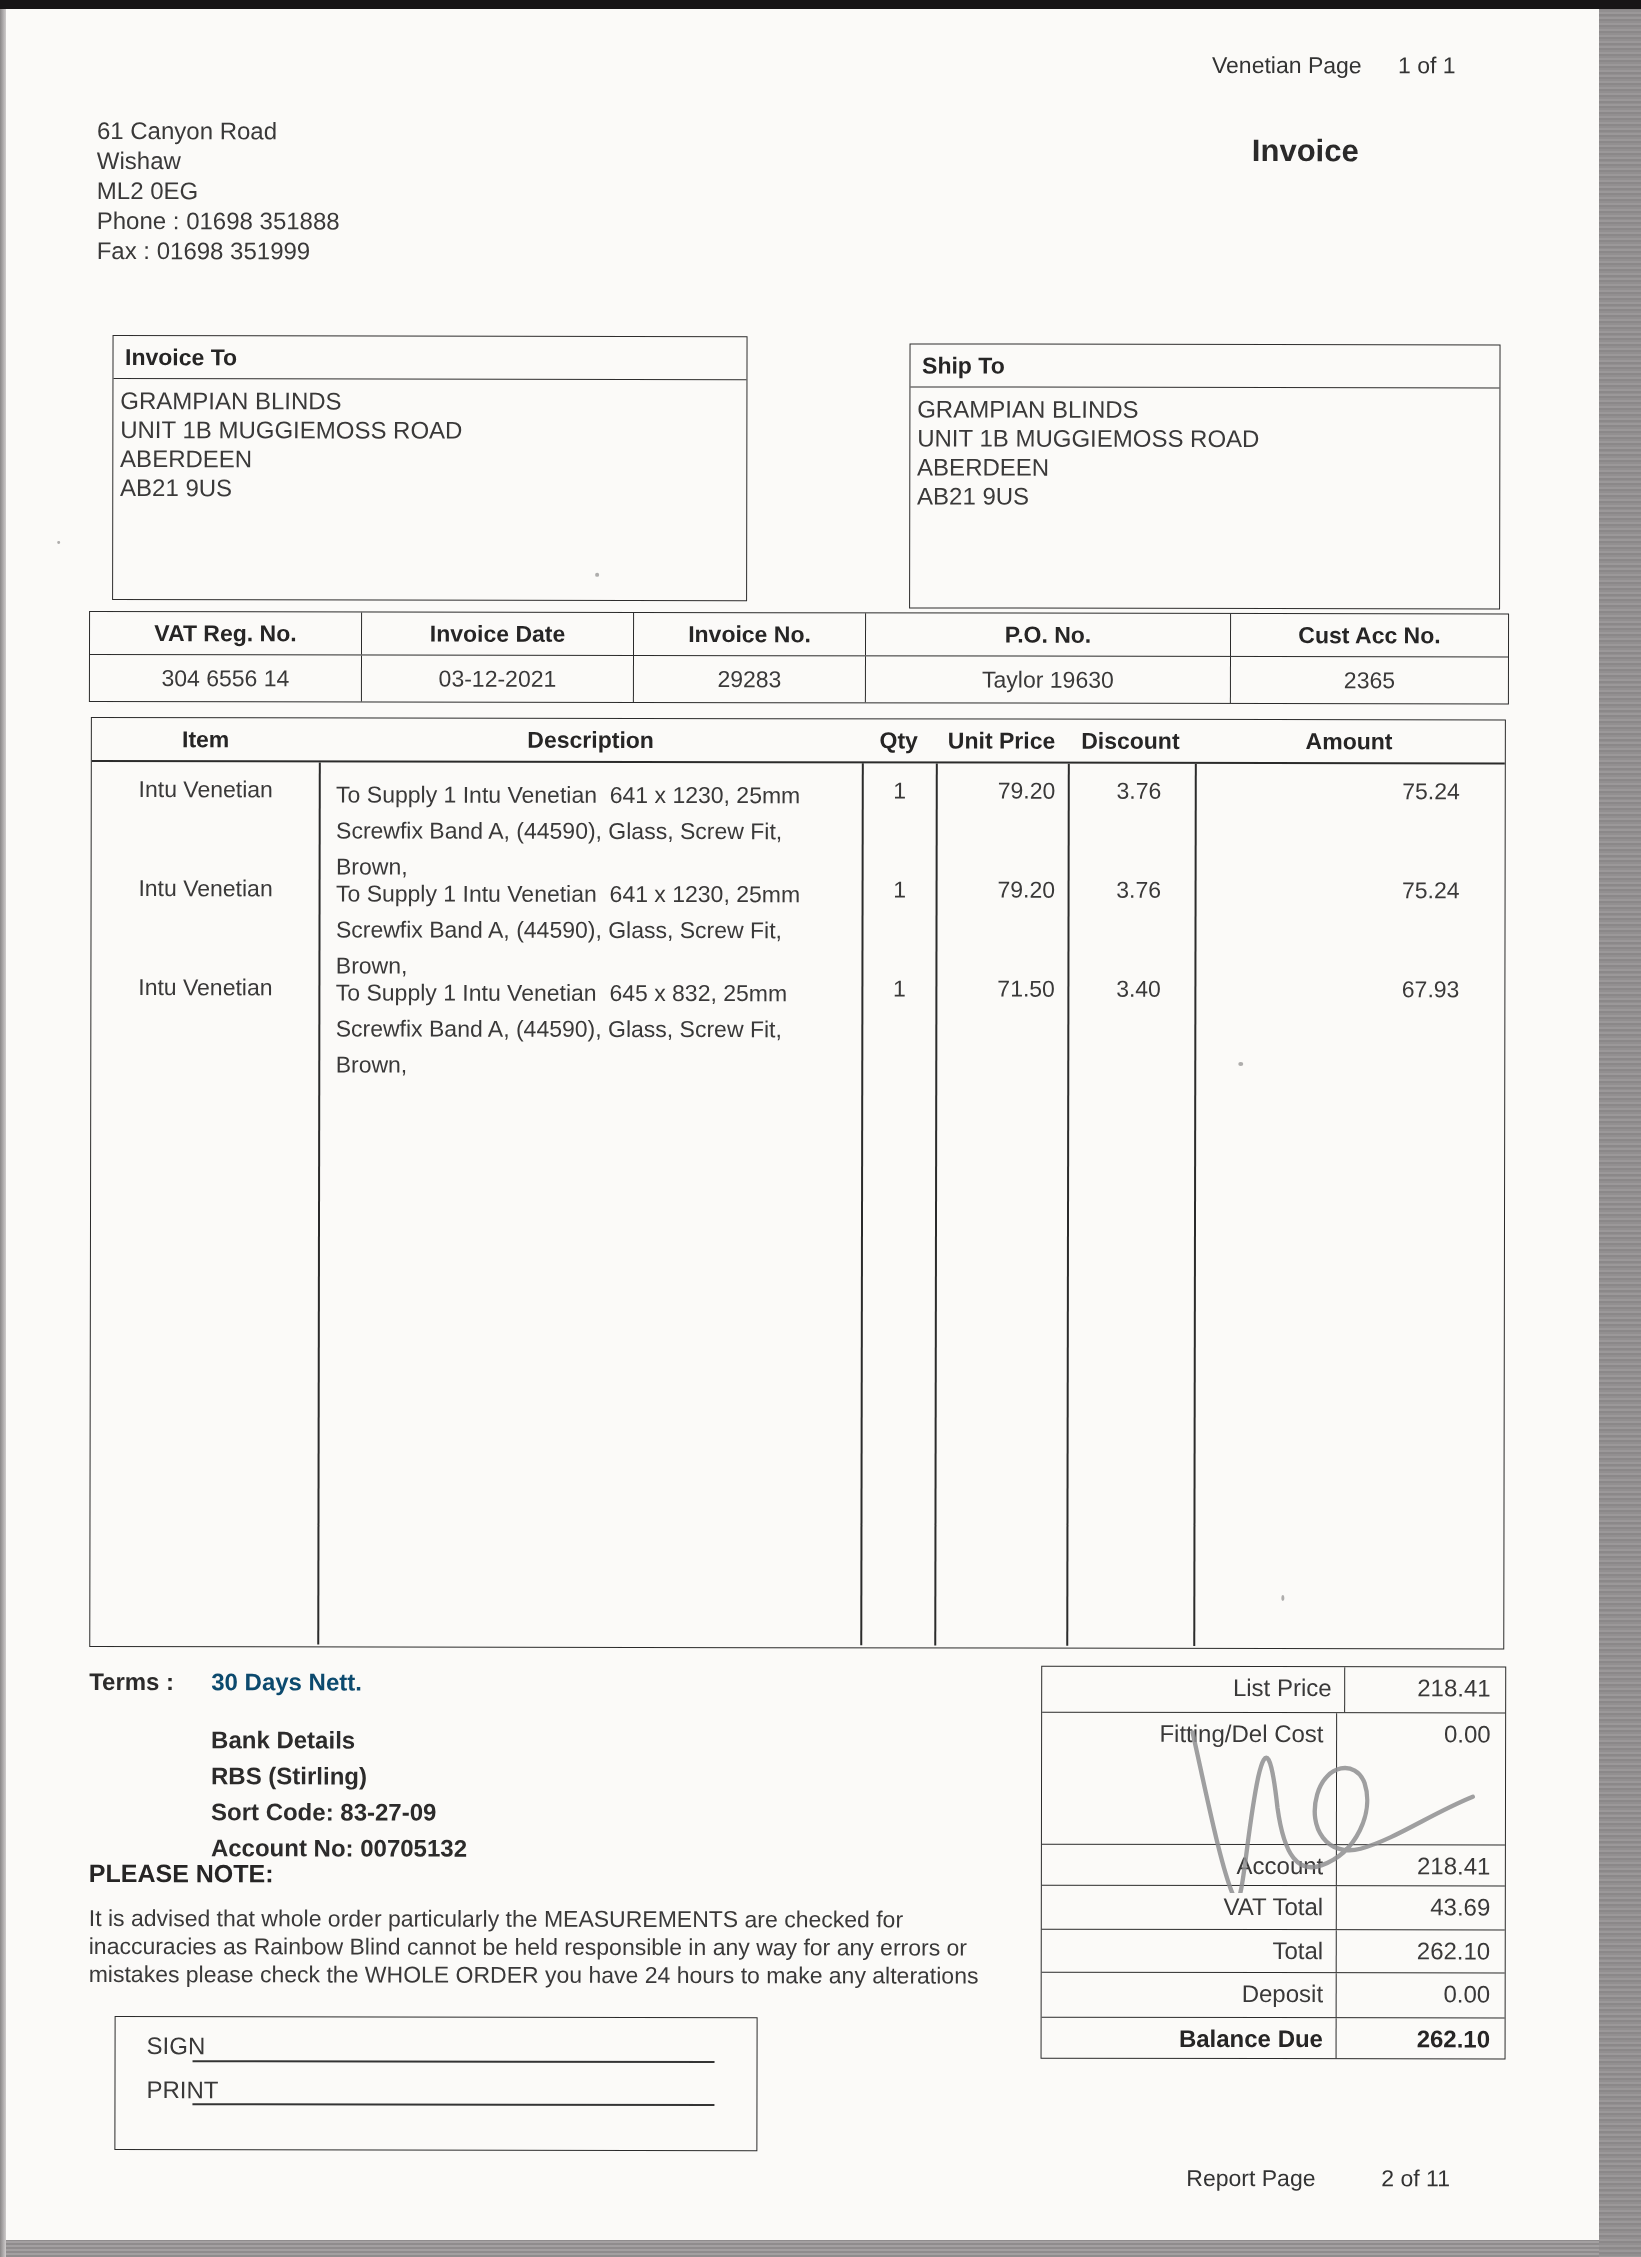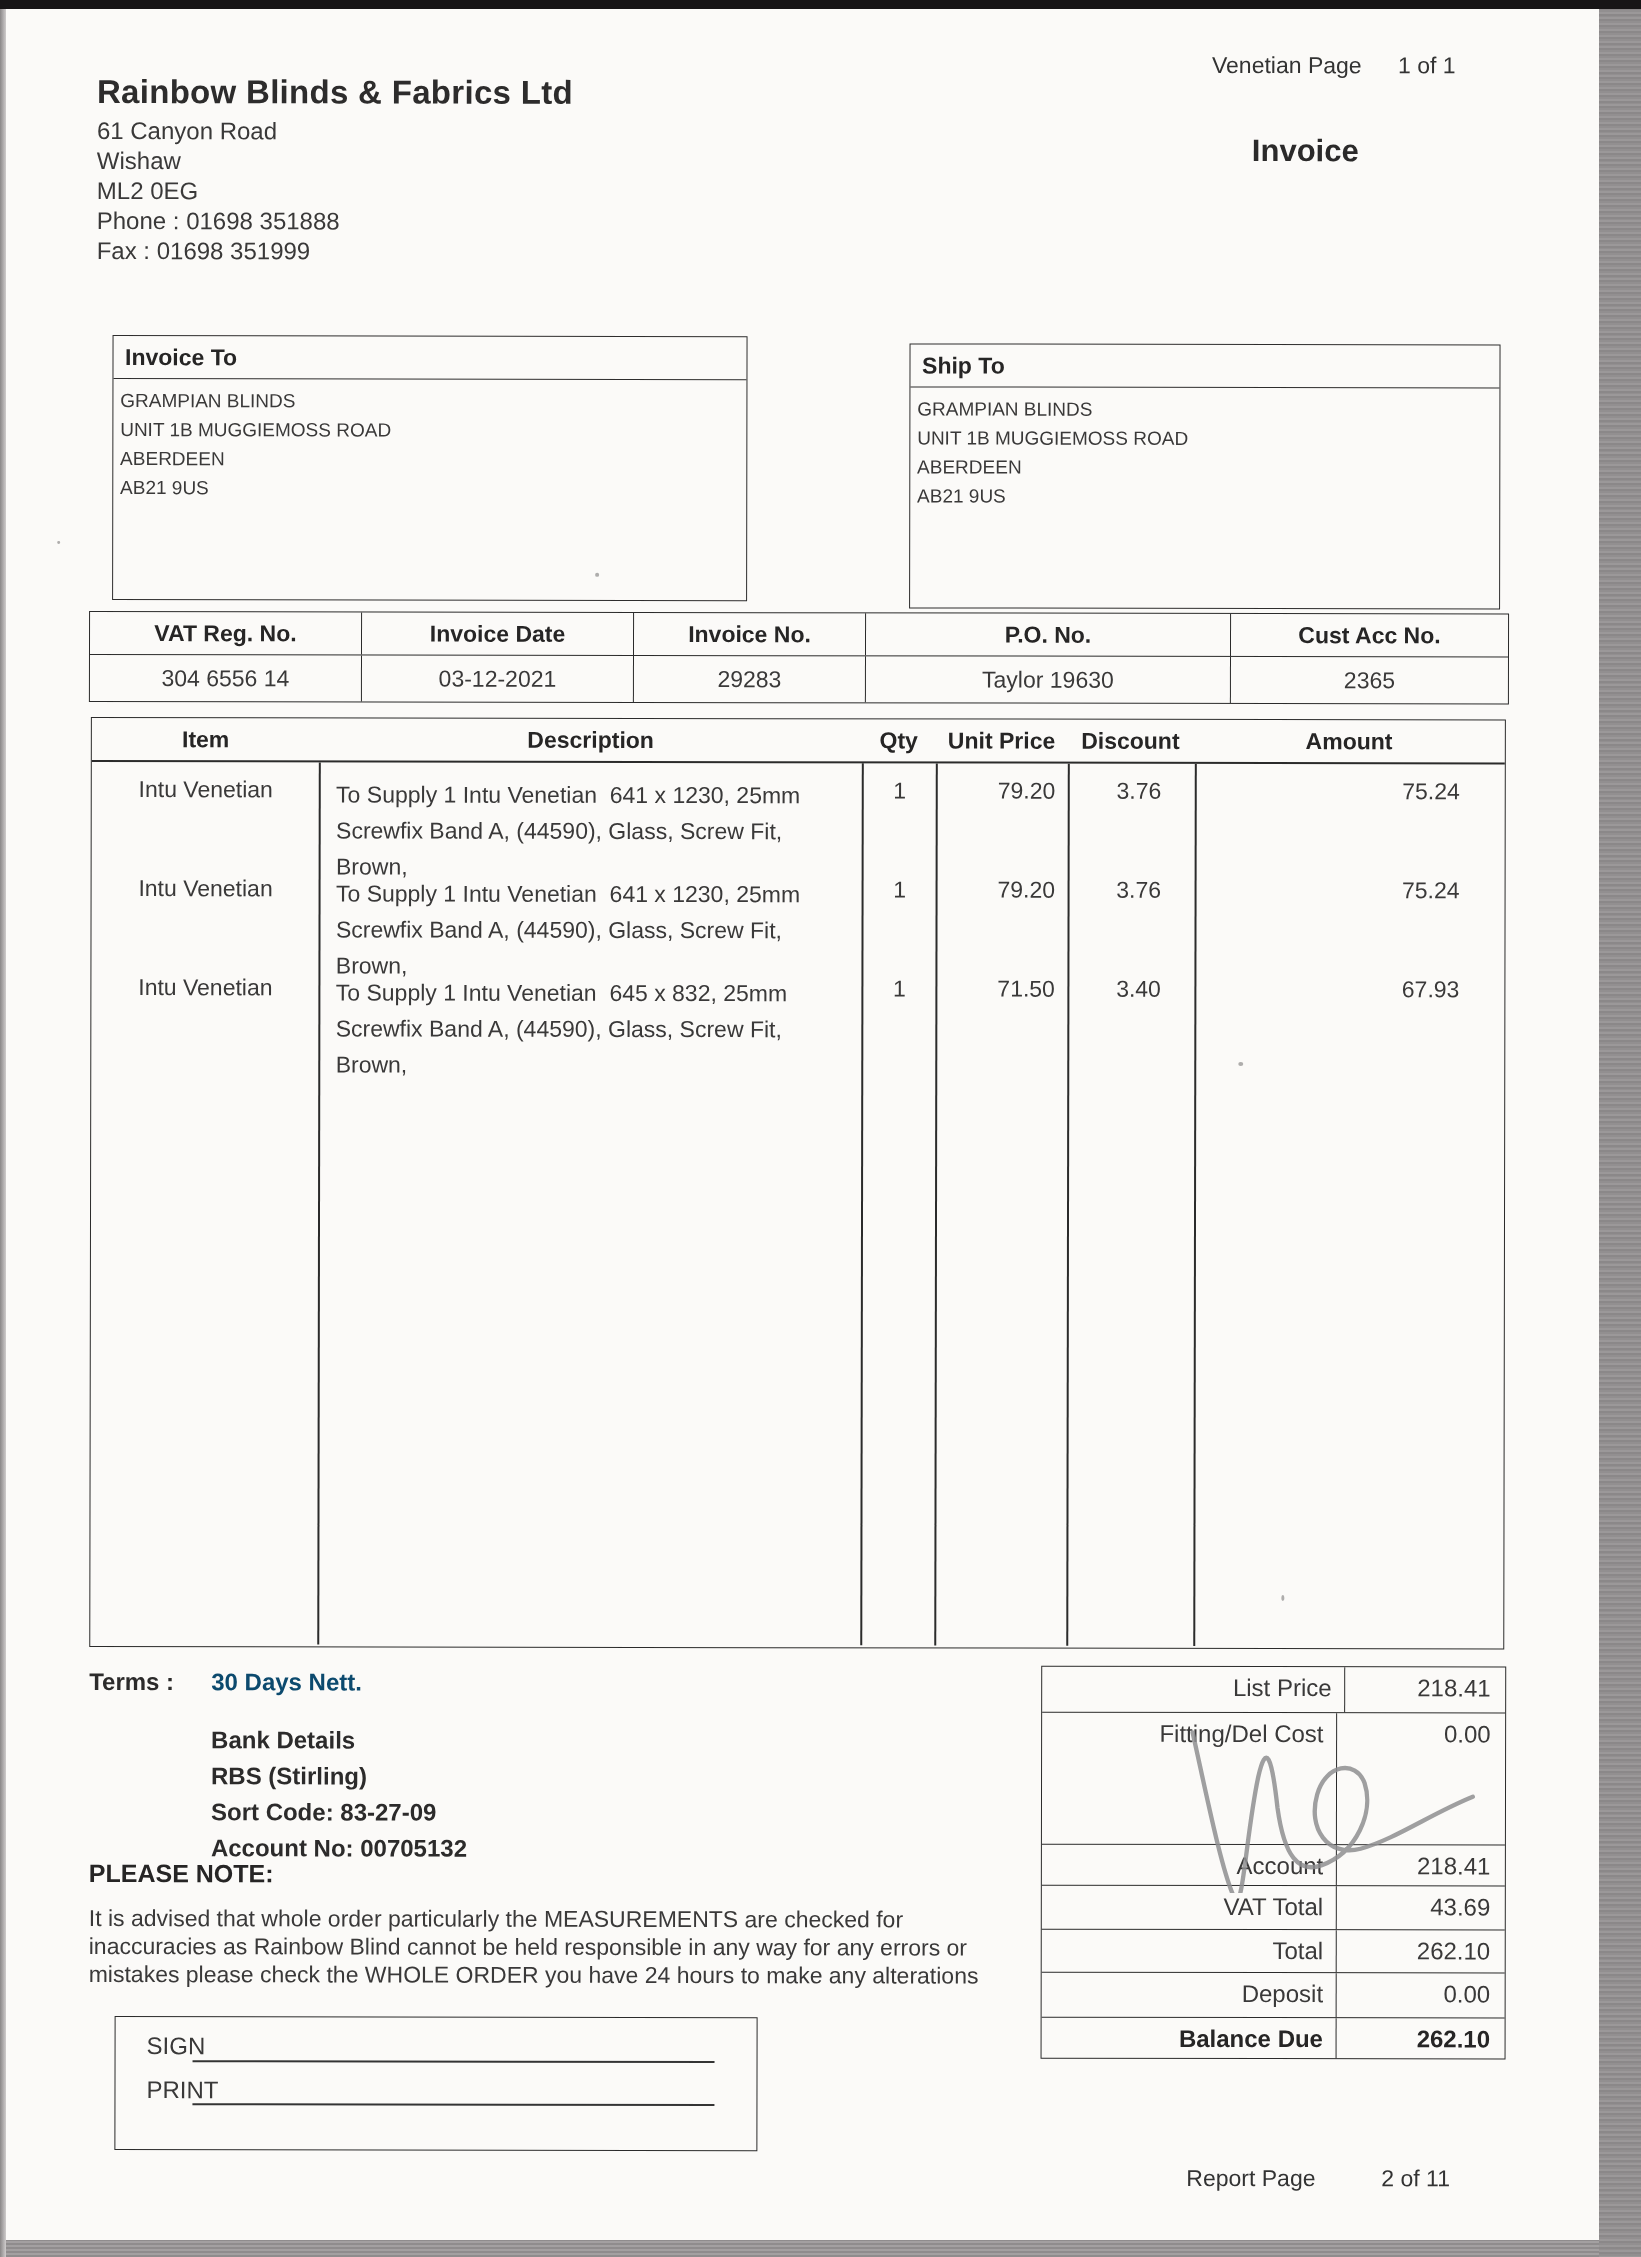--- a/index.html
+++ b/index.html
@@ -24,21 +24,21 @@
   .invpage-value{left:1398px;top:50px;font-size:23px;color:#333;}
   .invoice-title{left:1252px;top:131px;font-size:31px;font-weight:bold;color:#2b2a2a;}
   .report-label{left:1190px;top:2163px;font-size:23px;color:#333;}
   .report-value{left:1385px;top:2163px;font-size:23px;color:#333;}
 
   .addr-box{border:1.9px solid #2e2d2d;background:transparent;}
   .box-invoice-to{left:113px;top:335px;width:633px;height:263px;}
   .box-ship-to{left:910px;top:342px;width:589px;height:263px;}
   .box-head{height:42px;border-bottom:1.9px solid #2e2d2d;display:flex;align-items:center;
     padding-left:11.6px;font-size:23px;font-weight:bold;color:#262525;}
-  .box-body{padding:6.8px 7.7px 0 6.8px;font-size:19px;line-height:29px;color:#3a3939;}
+  .box-body{padding:6.8px 7.7px 0 6.8px;font-size:24px;line-height:29px;color:#3a3939;}
 
   .meta-table{left:90px;top:611px;width:1418px;border:1.9px solid #2b2b2b;}
   .meta-row{display:flex;}
   .meta-row.hdr{height:42px;border-bottom:1.9px solid #2b2b2b;font-weight:bold;color:#262525;}
   .meta-row.val{height:46px;color:#3a3939;}
   .meta-cell{display:flex;align-items:center;justify-content:center;font-size:23px;
     border-right:1.9px solid #2b2b2b;box-sizing:border-box;}
   .meta-cell:last-child{border-right:none;}
   .mc0{width:272px;}.mc1{width:272px;}.mc2{width:232px;}.mc3{width:365px;}.mc4{flex:1;}
 
@@ -86,21 +86,20 @@
 </style>
 </head>
 <body>
 
 <div class="scan">
   <div class="content">
 
     <div class="abs invpage-label">Venetian Page</div>
     <div class="abs invpage-value">1 of 1</div>
 
-    <div class="abs company-name">Rainbow Blinds &amp; Fabrics Ltd</div>
     <div class="abs company-address">
       <div>61 Canyon Road</div>
       <div>Wishaw</div>
       <div>ML2 0EG</div>
       <div>Phone : 01698 351888</div>
       <div>Fax : 01698 351999</div>
     </div>
 
     <div class="abs invoice-title">Invoice</div>
 

